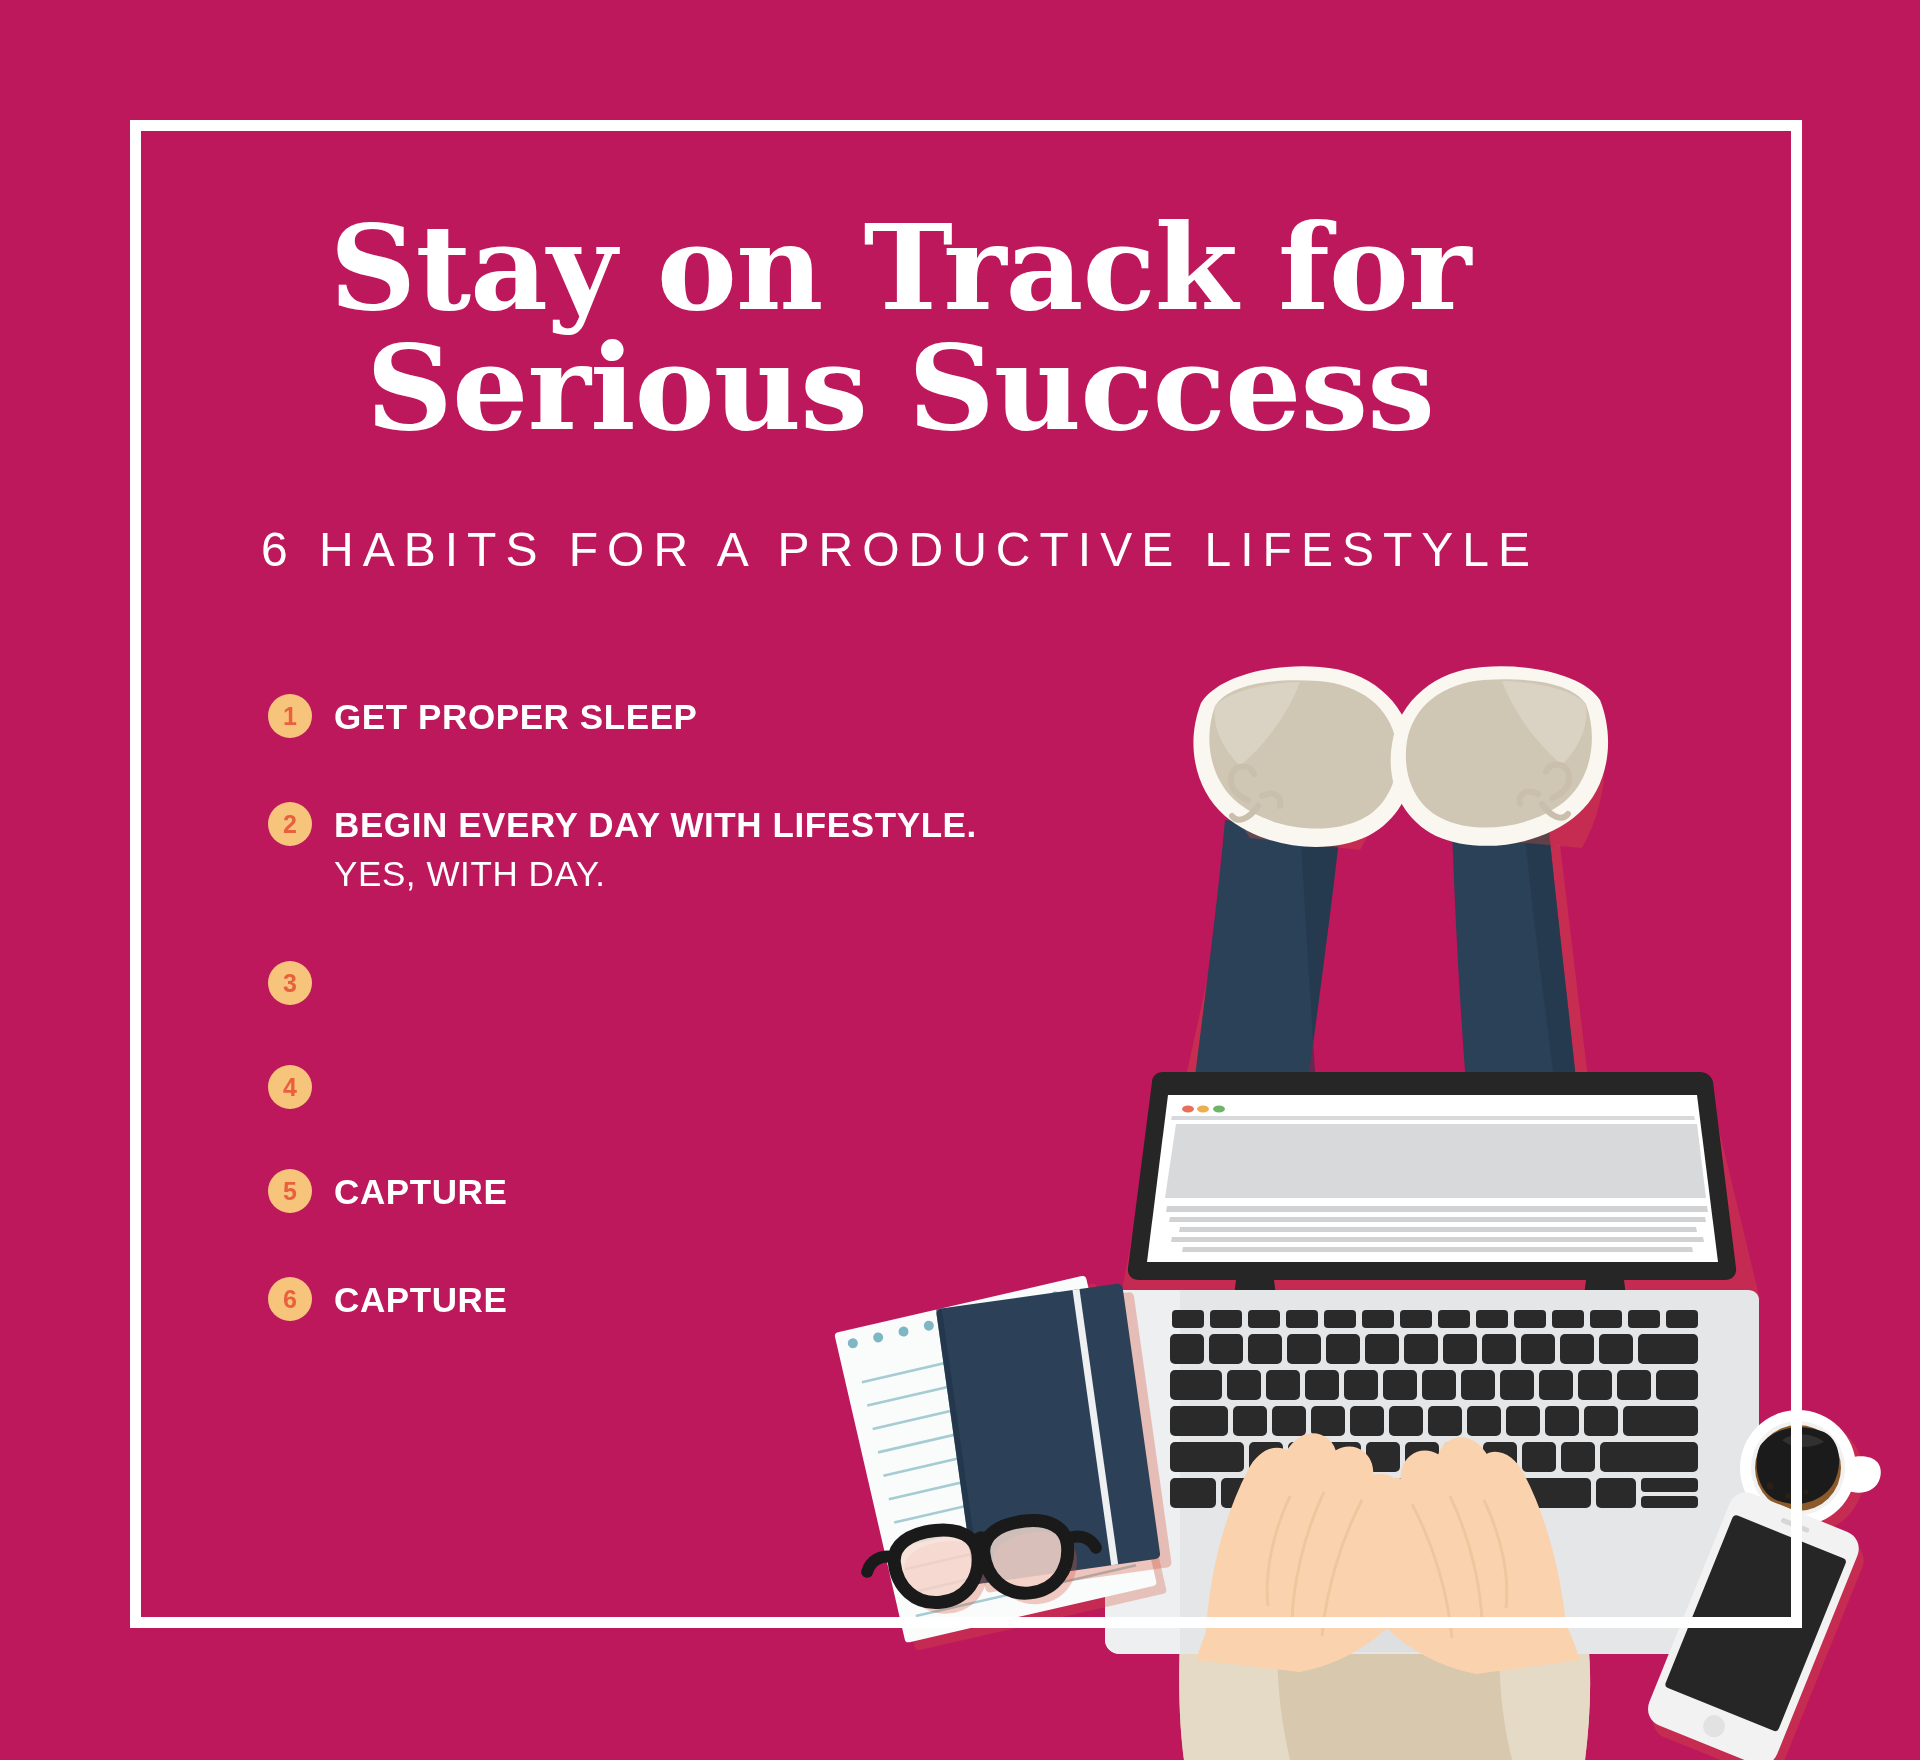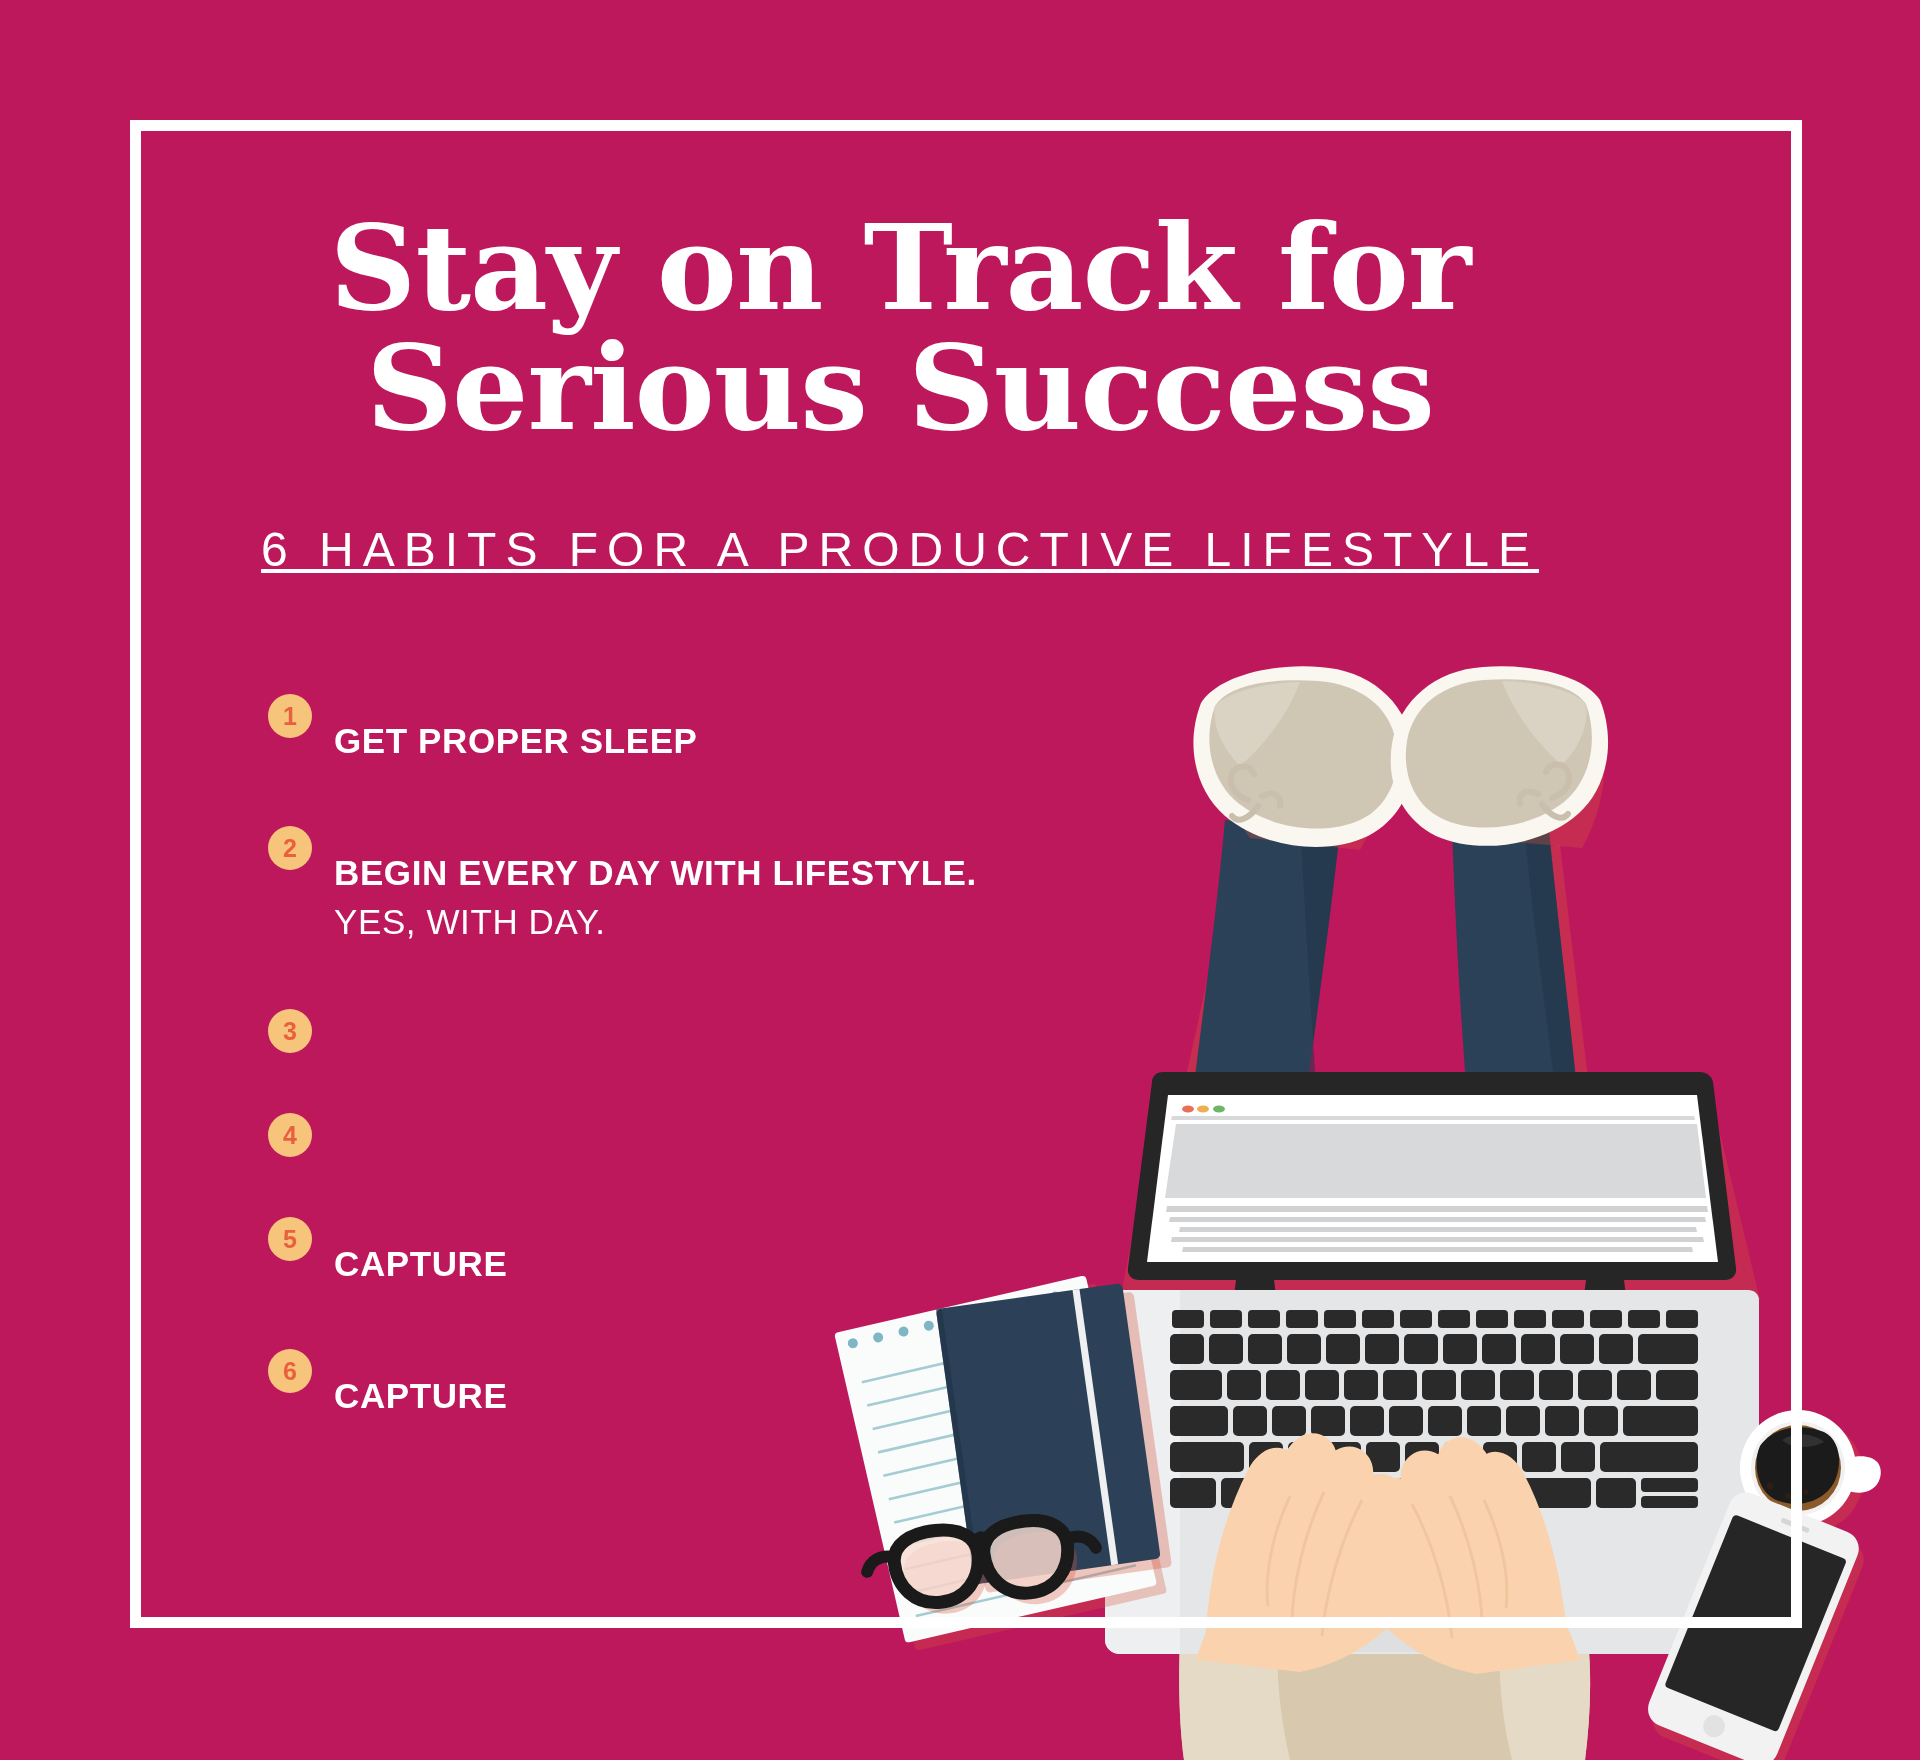--- a/index.html
+++ b/index.html
@@ -56,21 +56,20 @@
     left: 130px;
     top: 522px;
     width: 1540px;
     text-align: center;
     font-family: "Liberation Sans", sans-serif;
     font-weight: 300;
     font-size: 48px;
     letter-spacing: 9px;
     color: #FFFFFF;
     z-index: 30;
-    text-decoration: underline;
   }
 
   
   .habit-list {
     position: absolute;
     left: 268px;
     top: 690px;
     width: 760px;
     z-index: 30;
   }
@@ -92,21 +91,20 @@
     text-align: center;
     margin-right: 22px;
     margin-top: 4px;
   }
   .habit-text {
     font-size: 35px;
     line-height: 1.42;
     color: #FFFFFF;
     letter-spacing: 0.6px;
     padding-top: 2px;
-    margin-top: 24px;
   }
   .habit-text .b { font-weight: bold; }
   .habit-text .n { font-weight: 300; }
 
   
   .habit.h1 { margin-bottom: 56px; }
   .habit.h2 { margin-bottom: 58px; }
   .habit.h3 { margin-bottom: 56px; }
   .habit.h4 { margin-bottom: 56px; }
   .habit.h5 { margin-bottom: 56px; }

